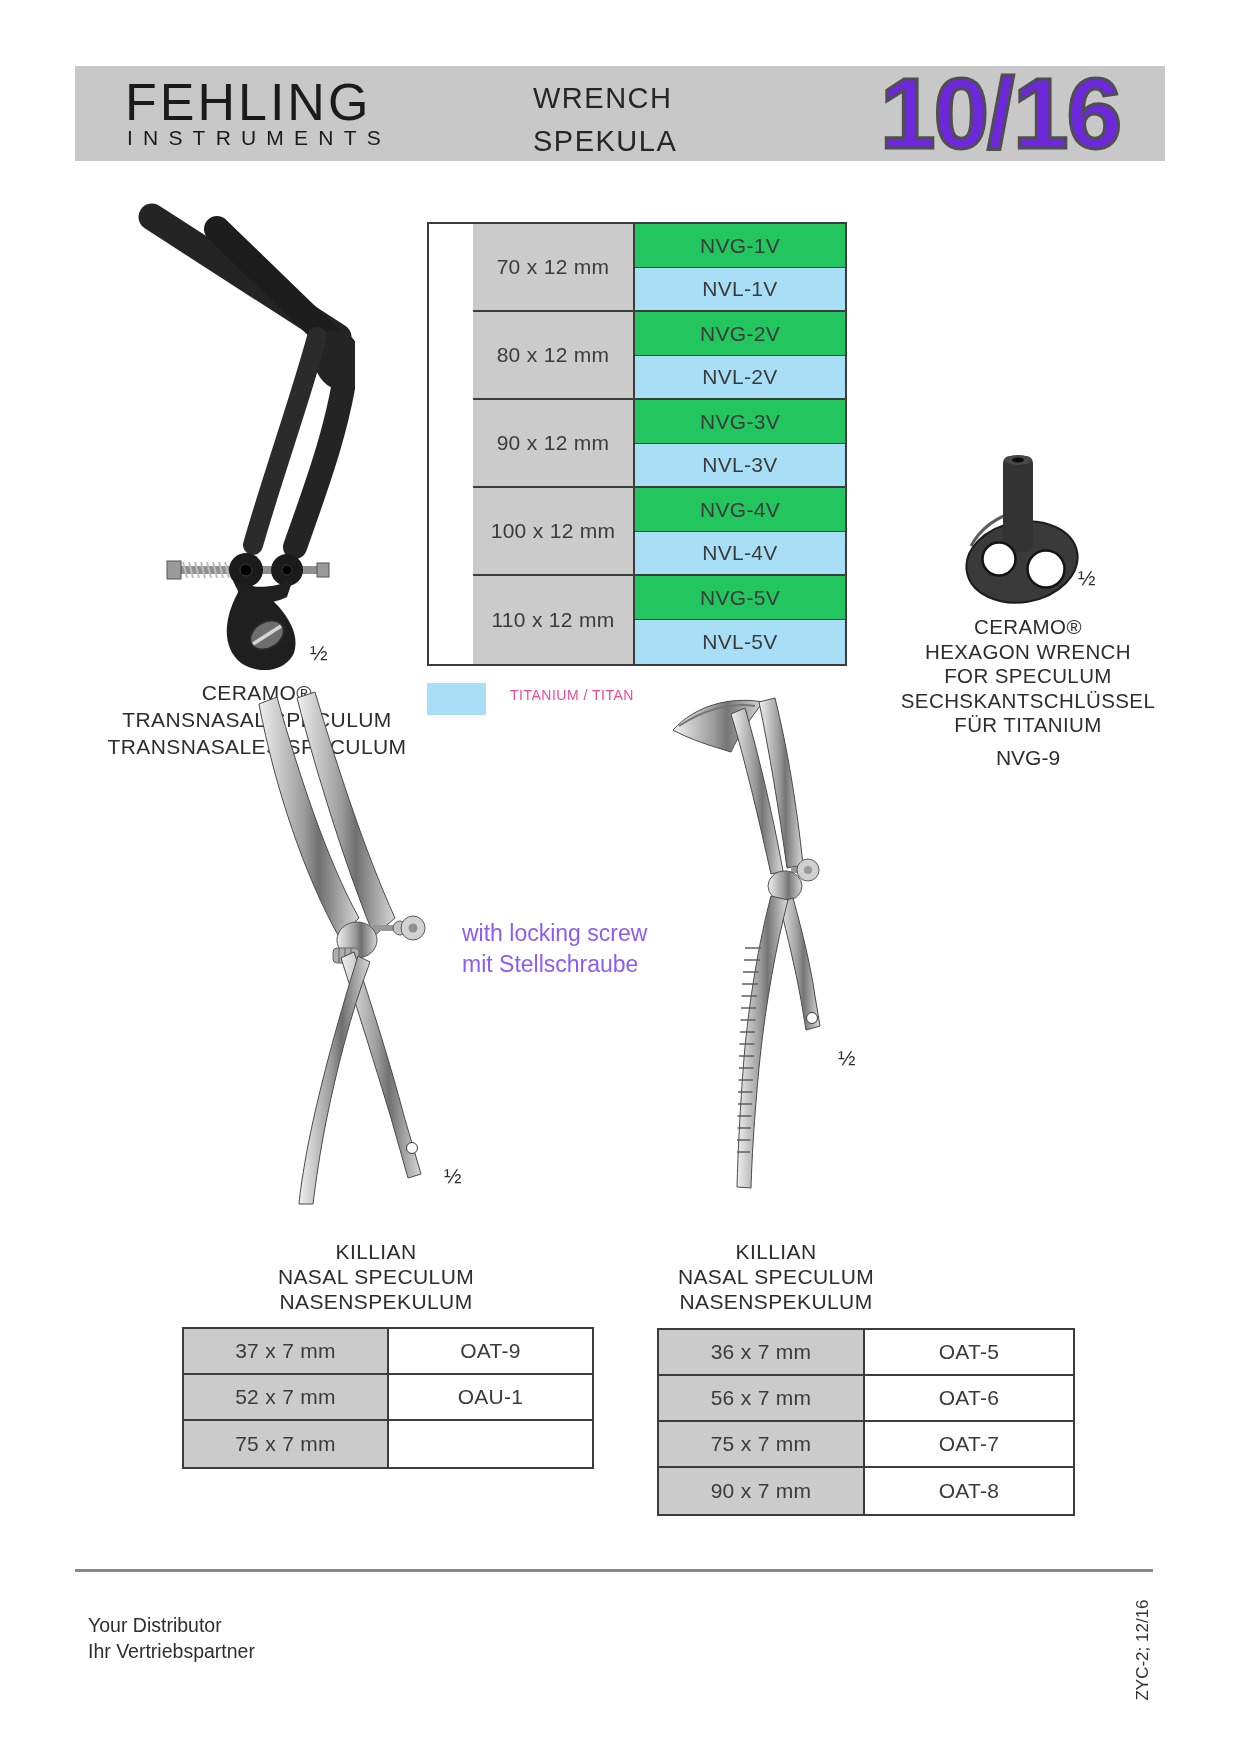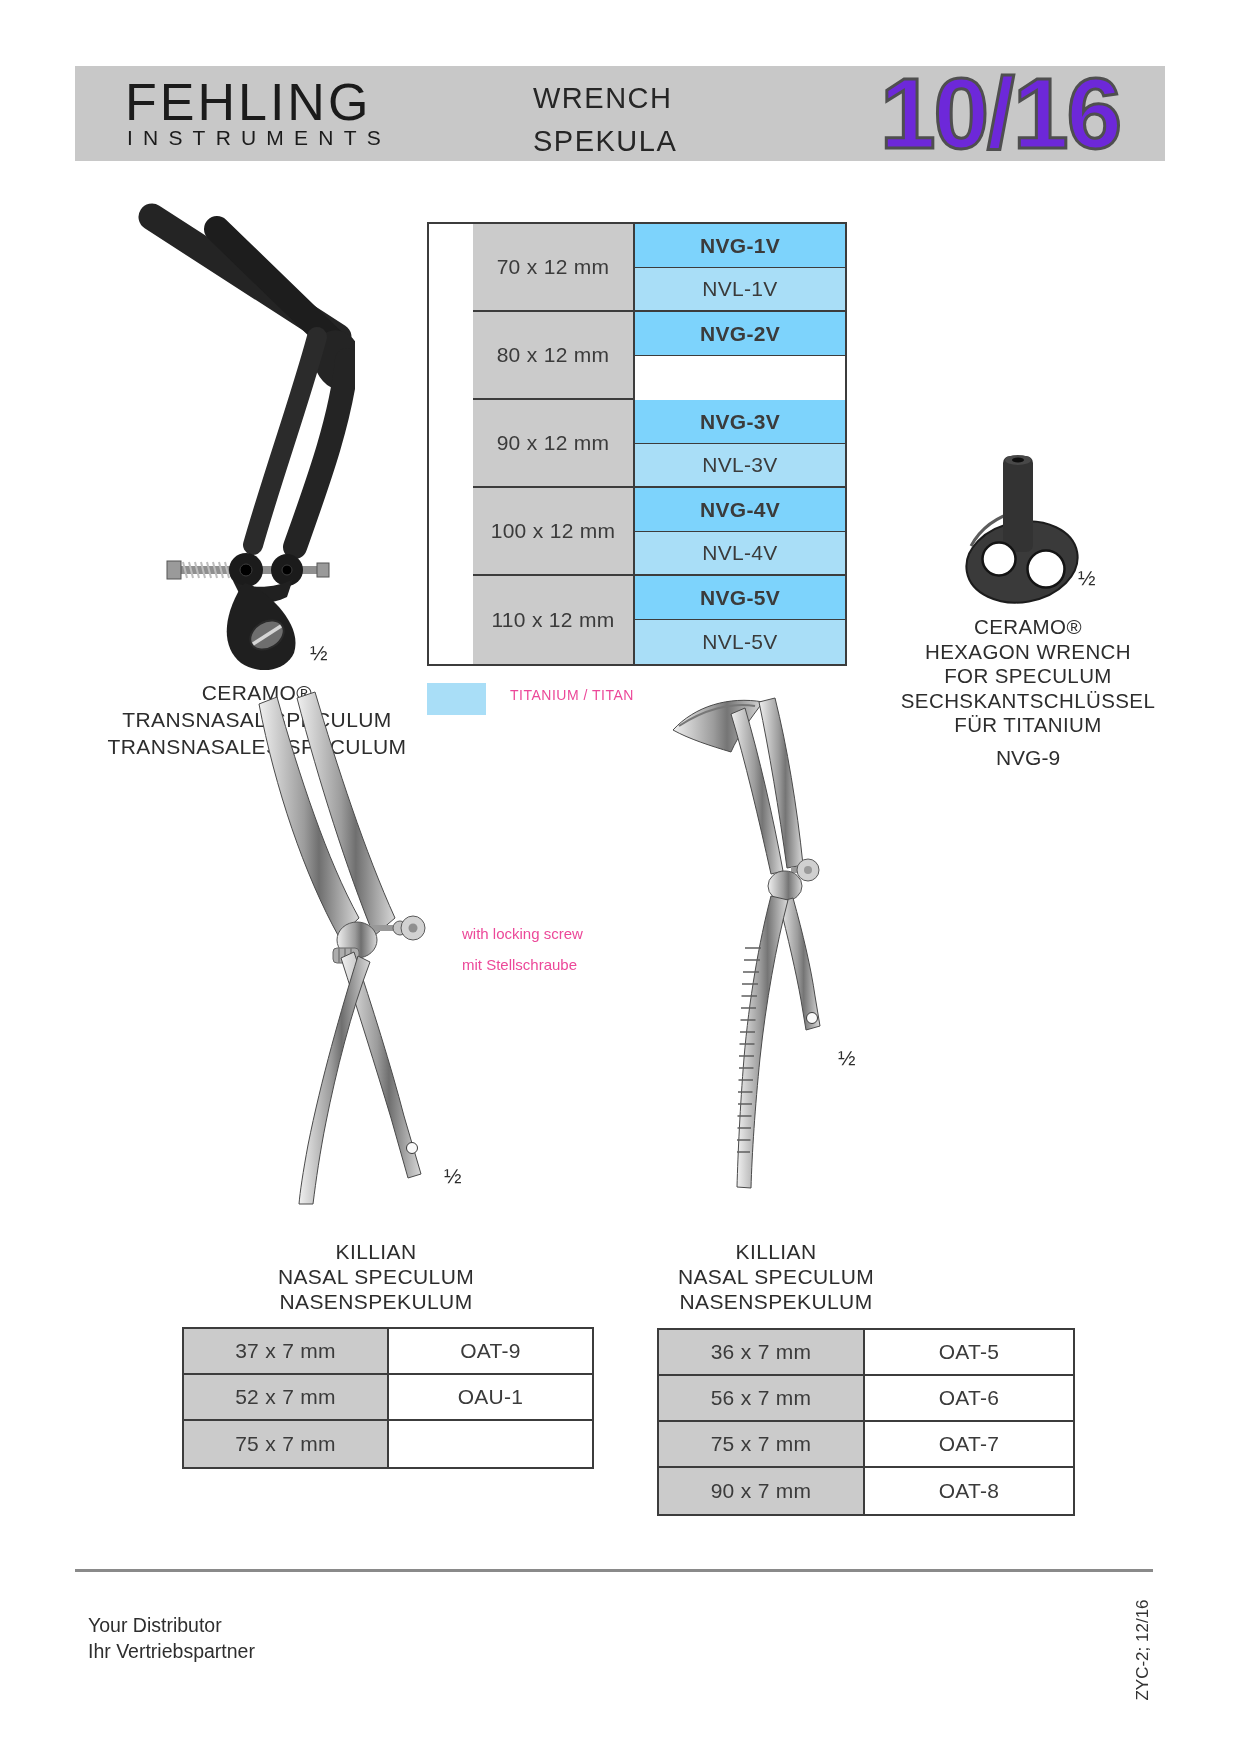--- a/index.html
+++ b/index.html
@@ -18,42 +18,42 @@
     left:770px;top:0;width:310px;height:95px;display:flex;align-items:center;justify-content:center;
     font-size:100px;font-weight:700;letter-spacing:-2px;color:#6d28d9;
     -webkit-text-stroke:3px #4f4f4f;white-space:nowrap;
   }
 
   
   .grid-table{display:grid;border:2.5px solid #3c3c3c;background:#fff;}
   .cell{display:flex;align-items:center;justify-content:center;font-size:21px;color:#3b3b3b;letter-spacing:0.3px;white-space:nowrap;}
   .size-table{left:427px;top:222px;width:416px;grid-template-columns:206px 1fr;grid-auto-rows:44px;}
   .size-cell{grid-column:1;grid-row:span 2;background:var(--color-cell_gray,#cbcbcb);border-right:2px solid #3c3c3c;border-bottom:2px solid #3c3c3c;margin-left:44px;}
-  .nvg-cell{grid-column:2;border-bottom:1.5px solid #3c3c3c;background:#7dd3fc;font-weight:bold;}
+  .nvg-cell{grid-column:2;border-bottom:1.5px solid #3c3c3c;background:#22c55e;}
   .nvl-cell{grid-column:2;border-bottom:2px solid #3c3c3c;background:var(--color-titanium_blue,#a9def7);}
   .bb0{border-bottom:none !important;}
 
   .k-table{grid-auto-rows:46px;}
   .k-table-left{left:182px;top:1327px;width:408px;grid-template-columns:205px 1fr;}
   .k-table-right{left:657px;top:1328px;width:414px;grid-template-columns:206px 1fr;}
   .k-size{grid-column:1;background:var(--color-cell_gray,#cbcbcb);border-right:2px solid #3c3c3c;border-bottom:2px solid #3c3c3c;text-align:right;}
   .k-code{grid-column:2;border-bottom:2px solid #3c3c3c;background:#fff;}
 
   
   .legend-swatch{left:427px;top:683px;width:59px;height:32px;background:var(--color-titanium_blue,#a9def7);}
   .legend-label{left:510px;top:687px;font-size:14px;color:#ec4899;letter-spacing:0.5px;}
 
   
   .caption{text-align:center;font-size:21px;line-height:27px;color:#2d2d2d;letter-spacing:0.4px;}
   .cap-transnasal{left:107px;top:679px;width:300px;}
   .cap-wrench{left:877px;top:615px;width:302px;line-height:24.5px;font-size:20.5px;}
   .wrench-code{left:877px;top:746px;width:302px;text-align:center;font-size:21px;color:#2d2d2d;}
   .cap-killian-left{left:226px;top:1239px;width:300px;line-height:25px;}
   .cap-killian-right{left:626px;top:1239px;width:300px;line-height:25px;}
-  .note{left:462px;top:918px;font-size:15px;line-height:31px;color:#ec4899;}
+  .note{left:462px;top:918px;font-size:23px;line-height:31px;color:#8b5cf6;}
   .scale-mark{font-size:21px;color:#2d2d2d;}
   .sc-transnasal{left:310px;top:641px;}
   .sc-wrench{left:1078px;top:566px;}
   .sc-killian-left{left:444px;top:1164px;}
   .sc-killian-right{left:838px;top:1046px;}
 
   
   .footer-rule{left:75px;top:1569px;width:1078px;height:3px;background:#8a8a8a;}
   .distributor{left:88px;top:1612px;font-size:19.5px;line-height:26px;color:#2e2e2e;}
   .doc-code{left:1083px;top:1640px;width:120px;text-align:center;font-size:17px;color:#333333;transform:rotate(-90deg);white-space:nowrap;}
@@ -101,20 +101,21 @@
     <div>TRANSNASALES SPECULUM</div>
   </div>
 
   <div class="abs grid-table size-table">
     <div class="cell size-cell">70 x 12 mm</div>
     <div class="cell nvg-cell">NVG-1V</div>
     <div class="cell nvl-cell">NVL-1V</div>
 
     <div class="cell size-cell">80 x 12 mm</div>
     <div class="cell nvg-cell">NVG-2V</div>
+    <div class="cell nvl-cell">NVL-2V</div>
 
     <div class="cell size-cell">90 x 12 mm</div>
     <div class="cell nvg-cell">NVG-3V</div>
     <div class="cell nvl-cell">NVL-3V</div>
 
     <div class="cell size-cell">100 x 12 mm</div>
     <div class="cell nvg-cell">NVG-4V</div>
     <div class="cell nvl-cell">NVL-4V</div>
 
     <div class="cell size-cell bb0">110 x 12 mm</div>

